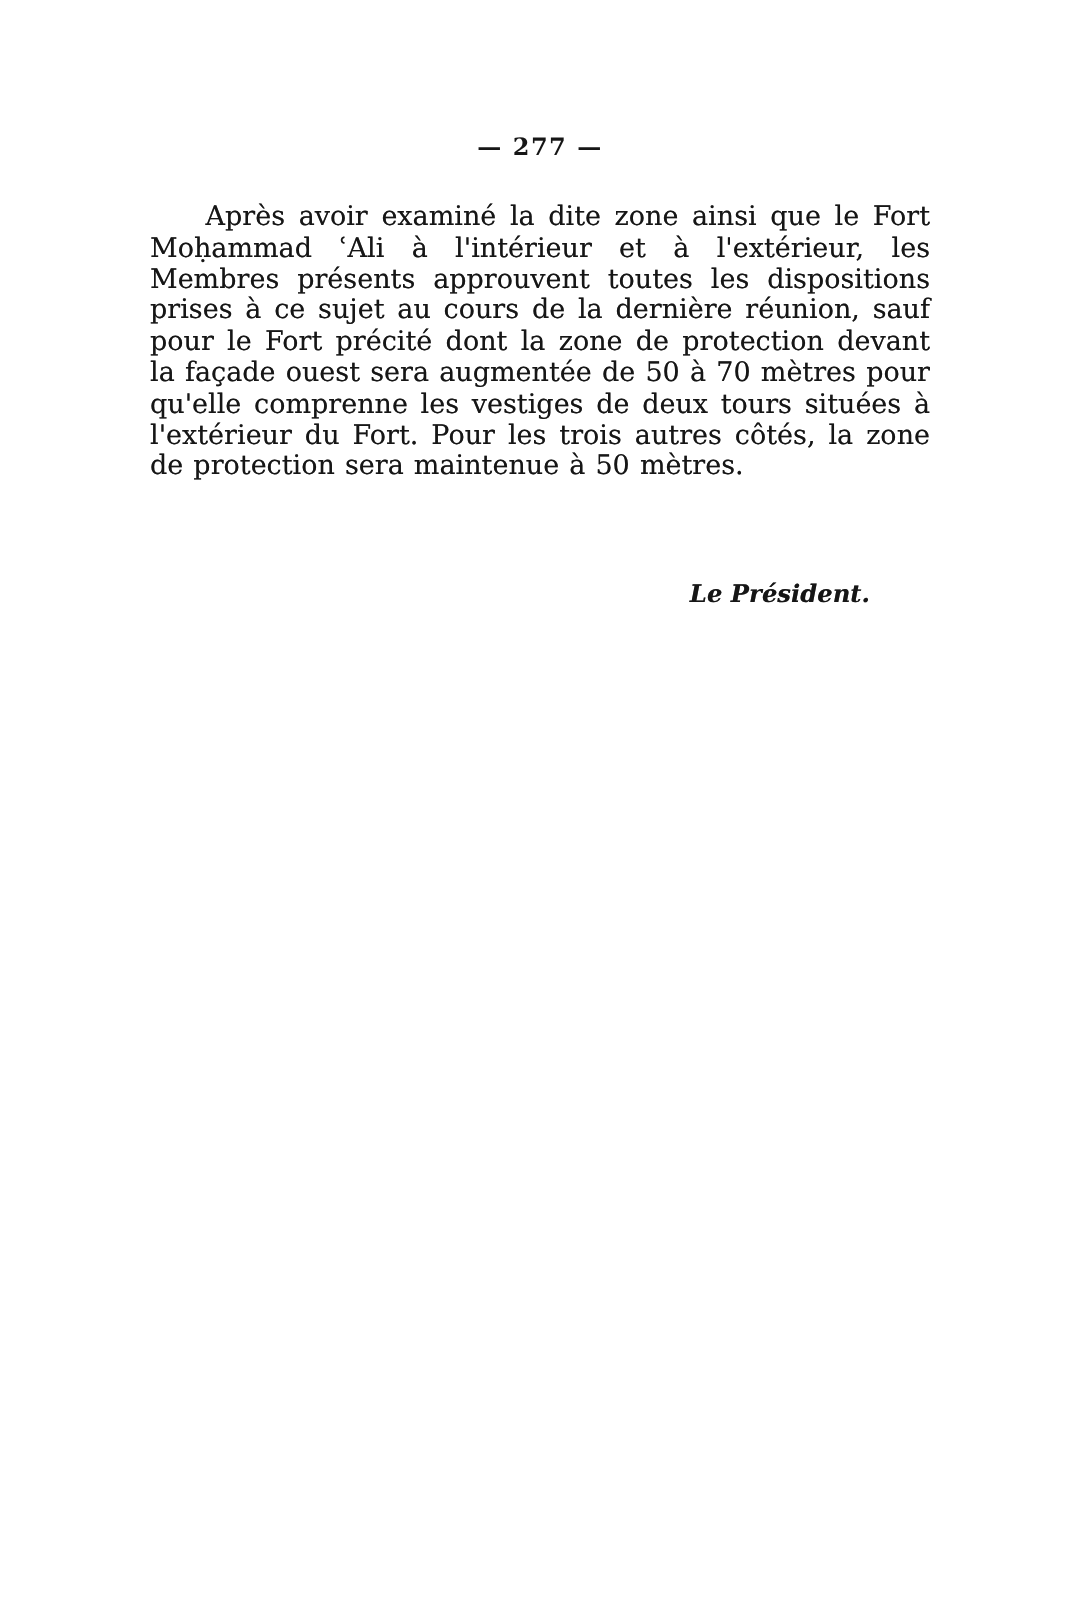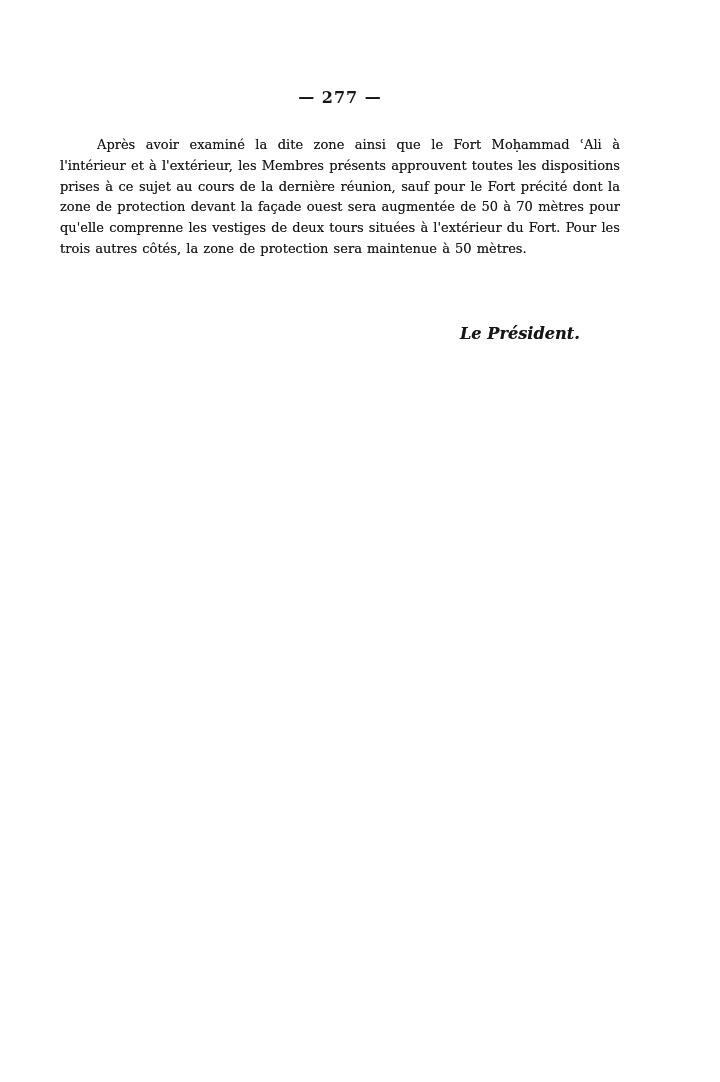--- a/index.html
+++ b/index.html
@@ -17,32 +17,32 @@
     overflow: hidden;
   }
   .page {
     position: absolute;
     top: 0;
     left: 0;
     width: 720px;
     height: 834px;
     background: #ffffff;
     box-sizing: border-box;
-    padding: 88px 100px 0 60px;
+    padding: 88px 100px 0 100px;
   }
   .page-number {
     text-align: center;
     font-weight: bold;
     font-size: 16px;
     letter-spacing: 1px;
     margin: 0 0 28px 0;
   }
   .body-text p {
     margin: 0 0 22px 0;
-    font-size: 13px;
+    font-size: 18px;
     line-height: 20.8px;
     text-align: justify;
     text-indent: 37px;
     word-spacing: 1px;
     font-weight: 500;
   }
   
   .body-text {
     text-shadow: 0 0 0.4px rgba(0,0,0,0.55);
   }

